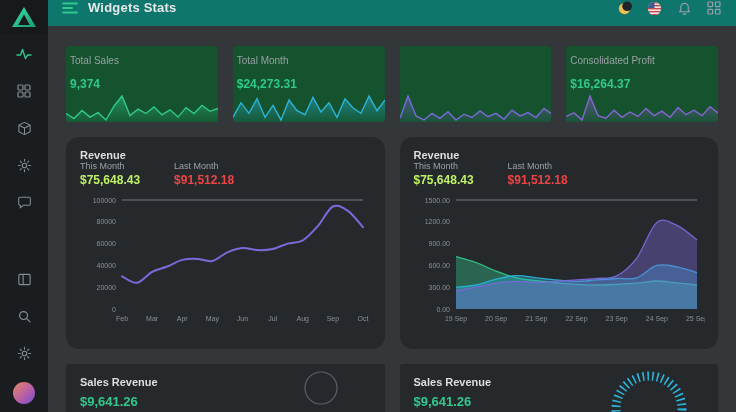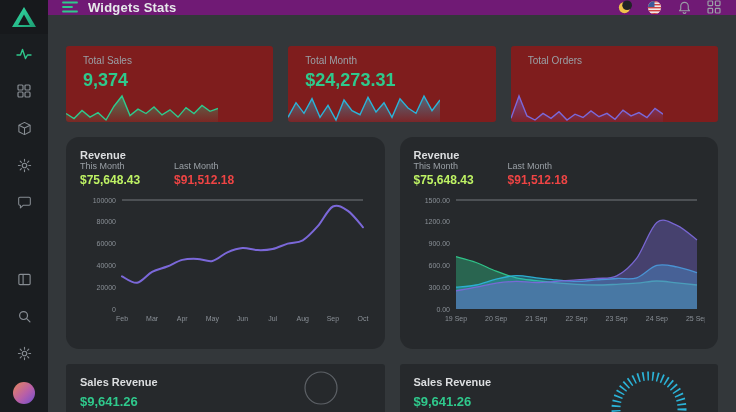--- a/index.html
+++ b/index.html
@@ -6,31 +6,31 @@
   html,body{width:736px;height:412px;overflow:hidden}
   body{background:#33373a;font-family:"Liberation Sans",sans-serif;position:relative}
   
   .sidebar{position:absolute;left:0;top:0;width:48px;height:412px;background:#1a1d20;display:flex;flex-direction:column;align-items:center;z-index:6}
   .logo{width:48px;height:34px;display:flex;align-items:center;justify-content:center;background:#17191c;cursor:pointer}
   .nav-top{display:flex;flex-direction:column;align-items:center;gap:21px;margin-top:12px}
   .nav-bottom{display:flex;flex-direction:column;align-items:center;gap:21px;margin-top:auto;margin-bottom:8px}
   .sicon{width:16px;height:16px;display:flex;align-items:center;justify-content:center;cursor:pointer}
   .avatar{width:22px;height:22px;border-radius:50%;background:linear-gradient(135deg,#e8875b 0%,#b85fa8 55%,#6f4fd0 100%);cursor:pointer}
   
-  .header{position:absolute;left:48px;top:0;right:0;height:15px;background:#701a75;display:flex;align-items:flex-end;padding:0 14px;z-index:5}
+  .header{position:absolute;left:48px;top:0;right:0;height:26px;background:#0f766e;display:flex;align-items:flex-start;padding:0 14px;z-index:5}
   .hamburger{width:16px;height:16px;display:flex;align-items:center;justify-content:center;cursor:pointer}
   .title{font-size:13px;font-weight:bold;color:#e6e8ea;margin-left:10px;letter-spacing:.2px}
   .header-icons{margin-left:auto;display:flex;align-items:center;gap:14px}
   .hicon{width:16px;height:16px;display:flex;align-items:center;justify-content:center;cursor:pointer}
   
   .content{position:absolute;left:48px;top:32px;right:0;bottom:0;padding:14px 18px;overflow:hidden}
   .stat-row{display:flex;gap:15px}
-  .stat-card{flex:1;background:#7f1d1d;border-radius:3px;height:76px;position:relative;overflow:hidden;padding:9px 17px 0}
+  .stat-card{flex:1;background:#14532d;border-radius:3px;height:76px;position:relative;overflow:hidden;padding:9px 4px 0}
   .stat-label{font-size:10px;color:#9aa0a6}
-  .stat-value{font-size:18px;font-weight:bold;color:#2fc98c;margin-top:4px}
+  .stat-value{font-size:12px;font-weight:bold;color:#2fc98c;margin-top:11px}
   .spark{position:absolute;left:0;right:0;bottom:0;height:30px}
   .chart-row{display:flex;gap:15px;margin-top:15px}
   .chart-card{flex:1;background:#26292c;border-radius:13px;height:212px;padding:12px 14px;overflow:hidden}
   .card-title{font-size:11px;font-weight:bold;color:#dcdee0}
   .legend{display:flex;gap:34px;}
   .legend-label{font-size:9px;color:#9aa0a6}
   .legend-value{font-size:12px;font-weight:bold;margin-top:2px}
   .green{color:#bef264}.white{color:#ef4444}
   .big-chart{width:100%;height:132px;margin-top:6px}
   .bottom-row{display:flex;gap:15px;margin-top:15px}
@@ -214,31 +214,46 @@
                 <stop offset="0%" stop-color="#2bb3d8" stop-opacity="0.5"></stop>
                 <stop offset="100%" stop-color="#2bb3d8" stop-opacity="0.06"></stop>
               </linearGradient>
             </defs>
             <path d="M0.0,25.3 L 8.0,10.7 L 16.0,21.3 L 24.0,6.7 L 32.0,25.3 L 40.0,13.3 L 48.0,28.0 L 56.0,8.0 L 64.0,18.7 L 72.0,22.7 L 80.0,5.3 L 88.0,20.0 L 96.0,10.7 L 104.0,25.3 L 112.0,6.7 L 120.0,16.0 L 128.0,21.3 L 136.0,4.0 L 144.0,18.7 L 152.0,8.0 L 152,30 L 0,30 Z" fill="url(#sg1)"></path>
             <path d="M0.0,25.3 L 8.0,10.7 L 16.0,21.3 L 24.0,6.7 L 32.0,25.3 L 40.0,13.3 L 48.0,28.0 L 56.0,8.0 L 64.0,18.7 L 72.0,22.7 L 80.0,5.3 L 88.0,20.0 L 96.0,10.7 L 104.0,25.3 L 112.0,6.7 L 120.0,16.0 L 128.0,21.3 L 136.0,4.0 L 144.0,18.7 L 152.0,8.0" fill="none" stroke="#2bb3d8" stroke-width="1.4"></path>
           </svg>
         </div>
     </div>
     <div class="stat-card">
-      <div class="stat-label">Total Orders</div>
       <div class="spark">
           <svg width="152" height="30" viewBox="0 0 152 30">
             <defs>
               <linearGradient id="sg2" x1="0" y1="0" x2="0" y2="1">
                 <stop offset="0%" stop-color="#7b68d9" stop-opacity="0.5"></stop>
                 <stop offset="100%" stop-color="#7b68d9" stop-opacity="0.06"></stop>
               </linearGradient>
             </defs>
             <path d="M0.0,26.3 L 8.0,4.0 L 16.0,23.9 L 24.0,28.0 L 32.0,21.4 L 40.0,26.3 L 48.0,19.7 L 56.0,28.0 L 64.0,22.2 L 72.0,25.5 L 80.0,18.9 L 88.0,24.7 L 96.0,21.4 L 104.0,27.2 L 112.0,18.1 L 120.0,23.9 L 128.0,20.6 L 136.0,25.5 L 144.0,16.4 L 152.0,22.2 L 152,30 L 0,30 Z" fill="url(#sg2)"></path>
             <path d="M0.0,26.3 L 8.0,4.0 L 16.0,23.9 L 24.0,28.0 L 32.0,21.4 L 40.0,26.3 L 48.0,19.7 L 56.0,28.0 L 64.0,22.2 L 72.0,25.5 L 80.0,18.9 L 88.0,24.7 L 96.0,21.4 L 104.0,27.2 L 112.0,18.1 L 120.0,23.9 L 128.0,20.6 L 136.0,25.5 L 144.0,16.4 L 152.0,22.2" fill="none" stroke="#7b68d9" stroke-width="1.4"></path>
+          </svg>
+        </div>
+    </div>
+    <div class="stat-card">
+      <div class="stat-label">Consolidated Profit</div>
+      <div class="stat-value">$16,264.37</div>
+      <div class="spark">
+          <svg width="152" height="30" viewBox="0 0 152 30">
+            <defs>
+              <linearGradient id="sg3" x1="0" y1="0" x2="0" y2="1">
+                <stop offset="0%" stop-color="#8a63d2" stop-opacity="0.5"></stop>
+                <stop offset="100%" stop-color="#8a63d2" stop-opacity="0.06"></stop>
+              </linearGradient>
+            </defs>
+            <path d="M0.0,24.4 L 8.0,20.9 L 16.0,28.0 L 24.0,4.0 L 32.0,23.6 L 40.0,26.2 L 48.0,18.2 L 56.0,25.3 L 64.0,20.0 L 72.0,24.4 L 80.0,16.4 L 88.0,23.6 L 96.0,19.1 L 104.0,25.3 L 112.0,15.6 L 120.0,22.7 L 128.0,18.2 L 136.0,23.6 L 144.0,14.7 L 152.0,20.9 L 152,30 L 0,30 Z" fill="url(#sg3)"></path>
+            <path d="M0.0,24.4 L 8.0,20.9 L 16.0,28.0 L 24.0,4.0 L 32.0,23.6 L 40.0,26.2 L 48.0,18.2 L 56.0,25.3 L 64.0,20.0 L 72.0,24.4 L 80.0,16.4 L 88.0,23.6 L 96.0,19.1 L 104.0,25.3 L 112.0,15.6 L 120.0,22.7 L 128.0,18.2 L 136.0,23.6 L 144.0,14.7 L 152.0,20.9" fill="none" stroke="#8a63d2" stroke-width="1.4"></path>
           </svg>
         </div>
     </div>
   </div>
 
   <div class="chart-row">
     <div class="chart-card">
       <div class="card-title">Revenue</div>
       <div class="legend">
         <div>

